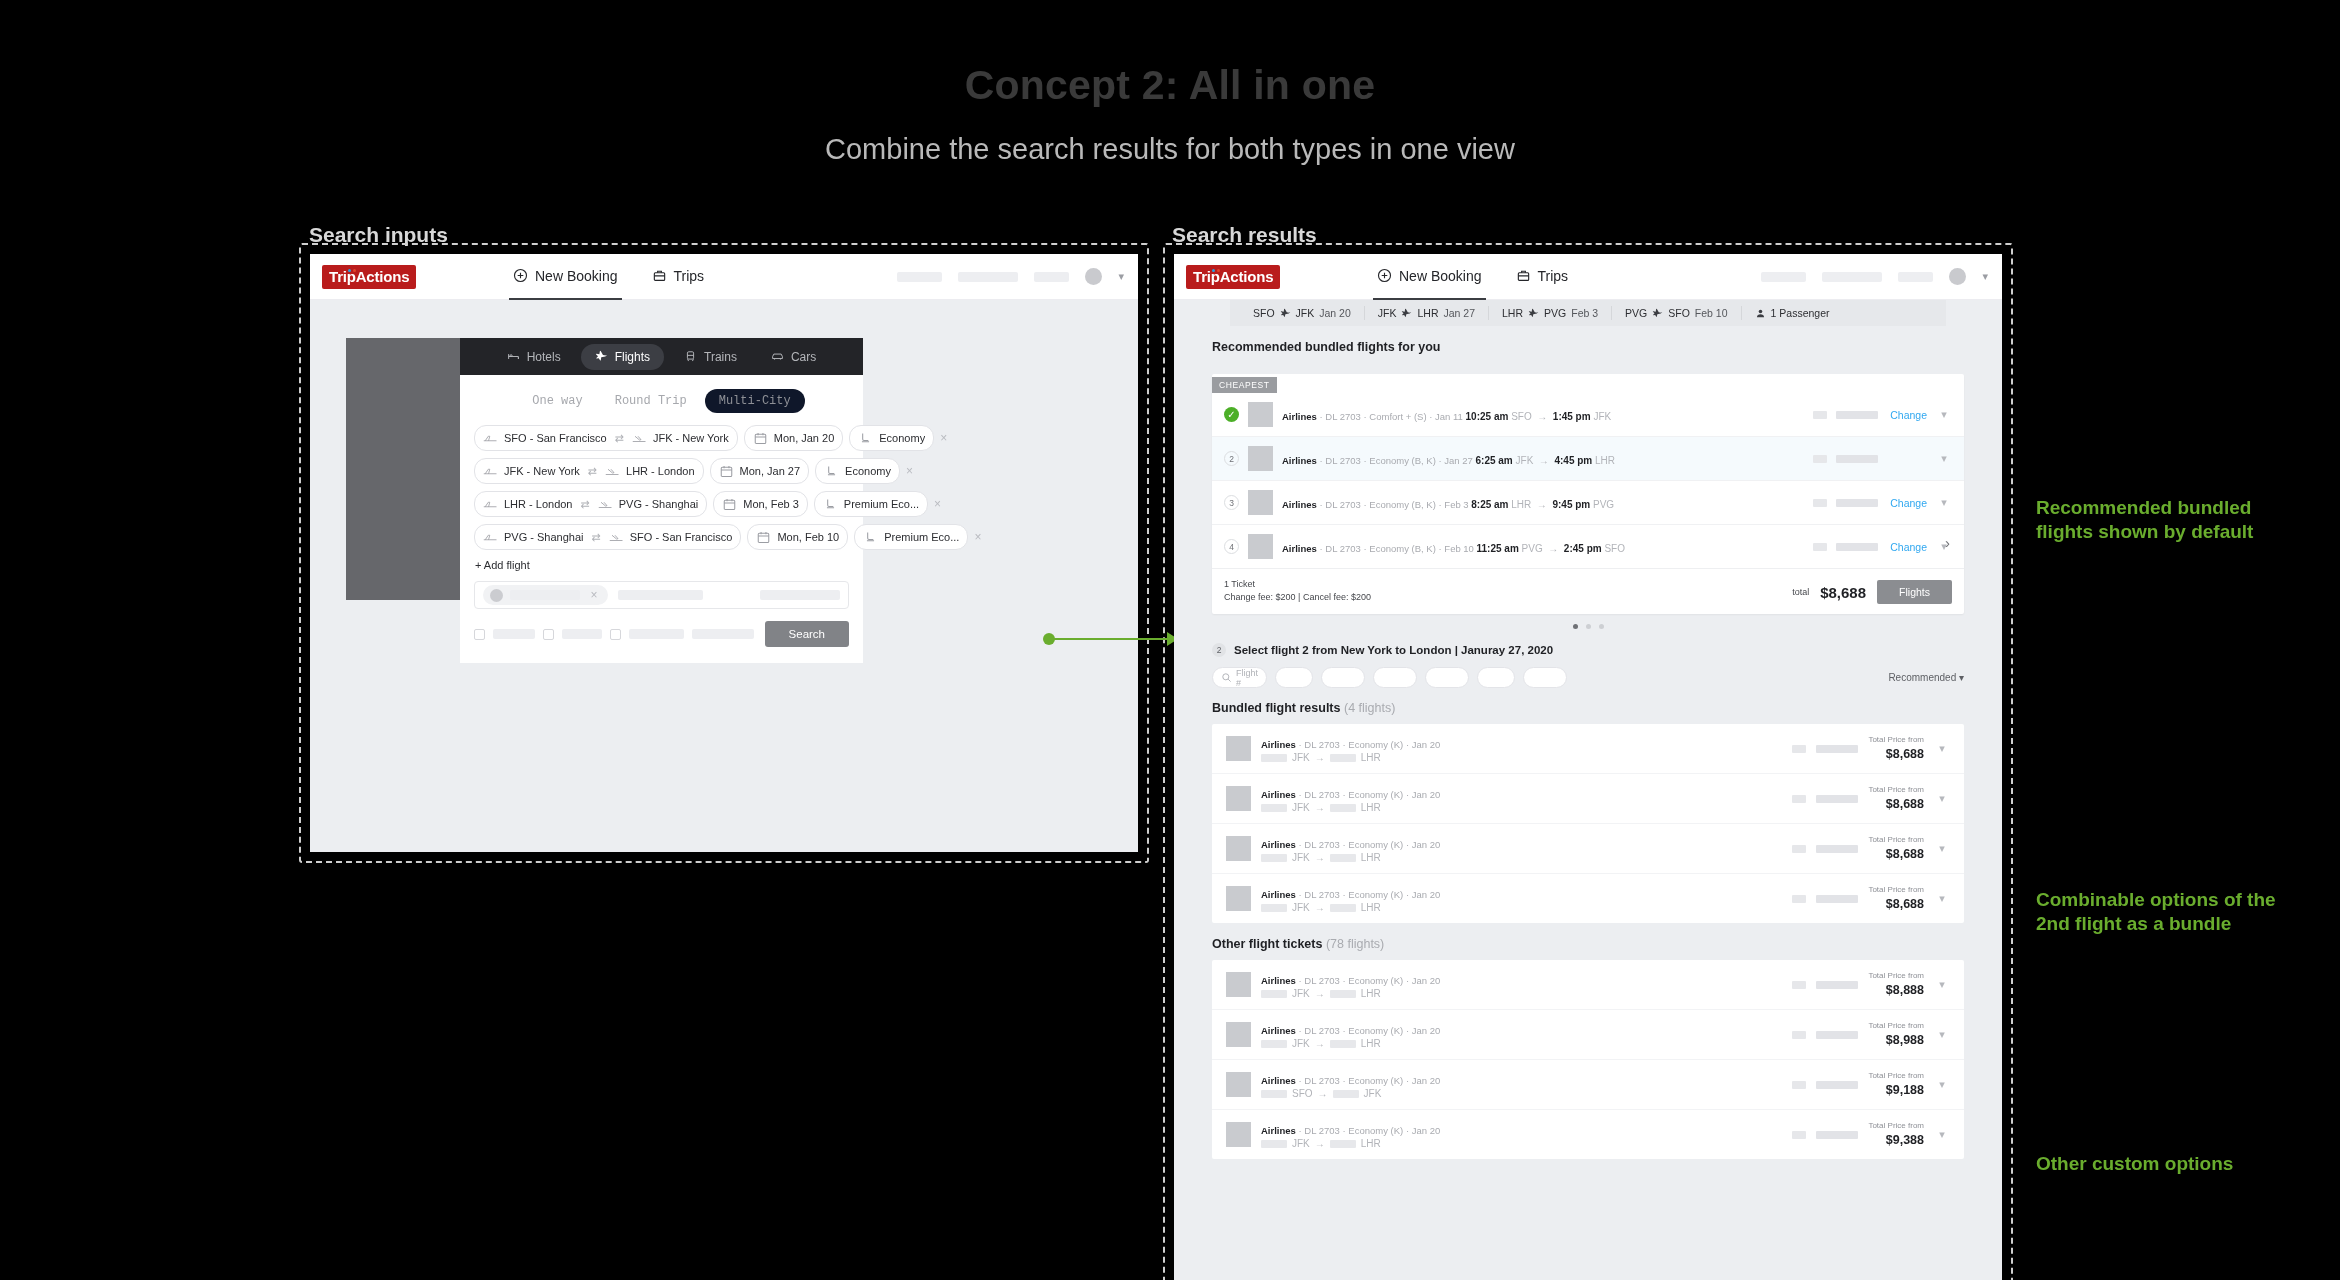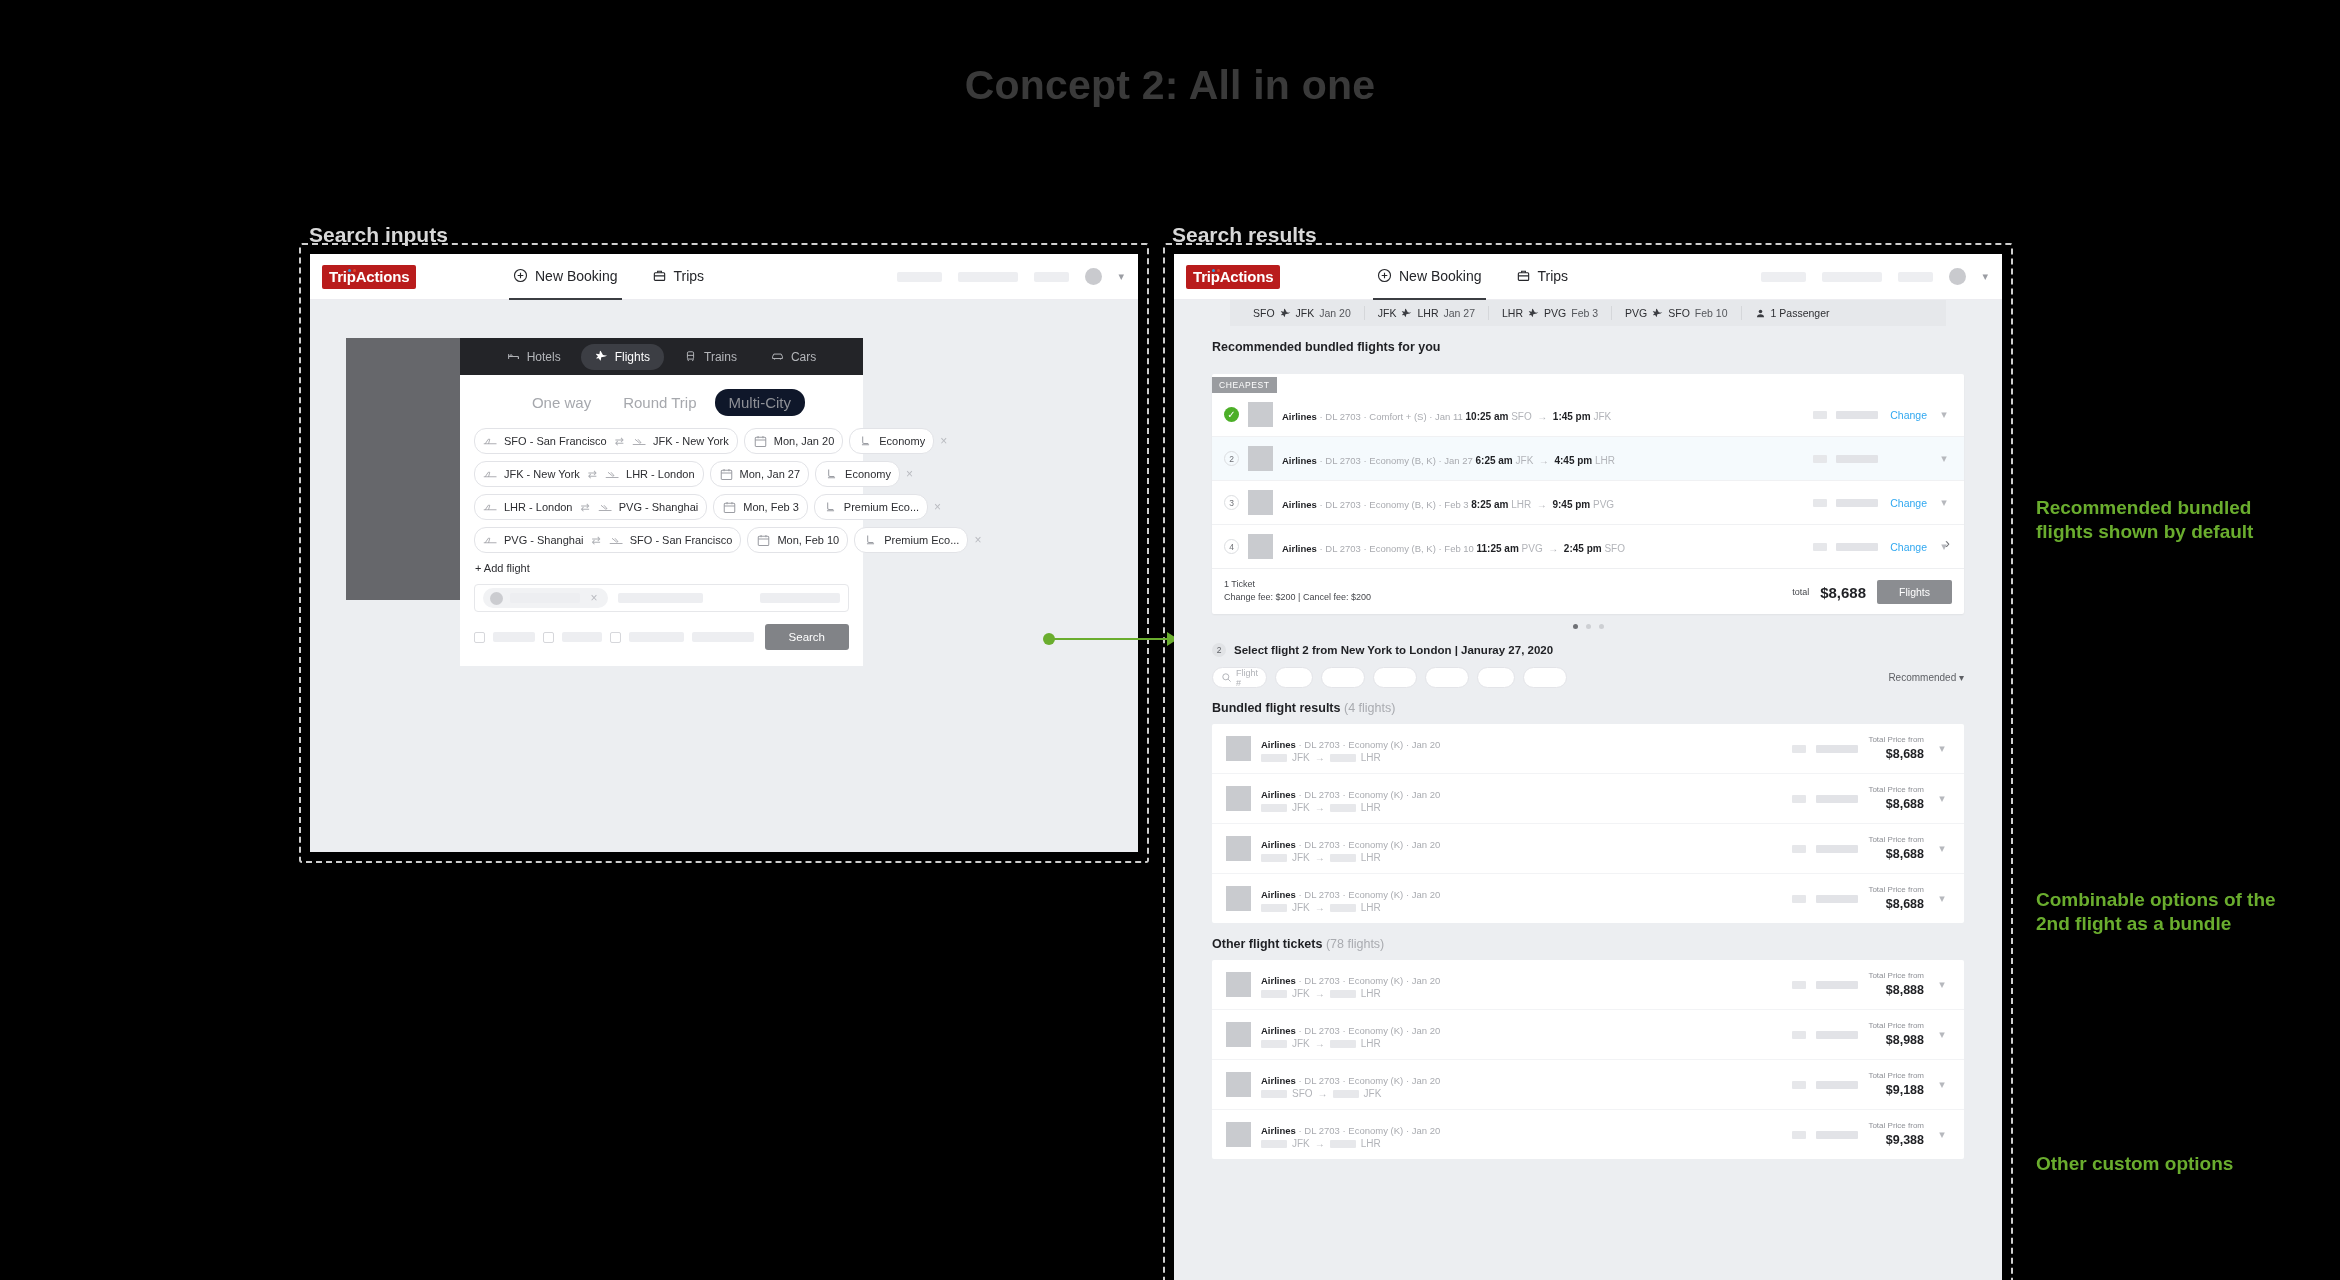--- a/index.html
+++ b/index.html
@@ -92,21 +92,21 @@
   }
   .mode {
     display: flex; align-items: center; gap: 7px;
     color: #b4b6ba; font-size: 12px; padding: 6px 14px; border-radius: 14px;
   }
   .mode.active { background: #3c3e44; color: #fff; }
   .mode .ico { width: 13px; height: 13px; }
 
   .cardin { padding: 14px 14px 16px 14px; }
   .triptabs { display: flex; justify-content: center; gap: 4px; margin-bottom: 12px; }
-  .triptab { font-size: 15px; color: #a6a8ad; padding: 5px 14px; border-radius: 13px; }
+  .triptab { font-size: 12px; color: #a6a8ad; padding: 5px 14px; border-radius: 13px; font-family: Liberation Mono, monospace; }
   .triptab.active { background: #0f172a; color: #8e9096; }
 
   .frow { display: flex; align-items: center; gap: 6px; margin-bottom: 7px; }
   .fseg {
     flex: 1; height: 26px; border: 1px solid #e2e3e7; border-radius: 12px;
     display: flex; align-items: center; padding: 0 8px; gap: 6px;
     font-size: 11px; color: #2c2d31; background: #fff;
   }
   .fseg.route { flex: 2.42; }
   .fseg.date  { flex: 1.17; }
@@ -248,20 +248,21 @@
   .anno.a1 { left: 2036px; top: 496px; }
   .anno.a2 { left: 2036px; top: 888px; }
   .anno.a3 { left: 2036px; top: 1152px; }
 </style>
 </head>
 <body>
 
 <div class="stage">
 
   <div class="slide-title">Concept 2: All in one</div>
+  <div class="slide-sub">Combine the search results for both types in one view</div>
 
   <div class="panel-label left">Search inputs</div>
   <div class="panel-label right">Search results</div>
 
   <div class="frame frame-left"></div>
   <div class="frame frame-right"></div>
 
   <div class="window win-left">
     <div class="topbar">
       <div class="logo">

